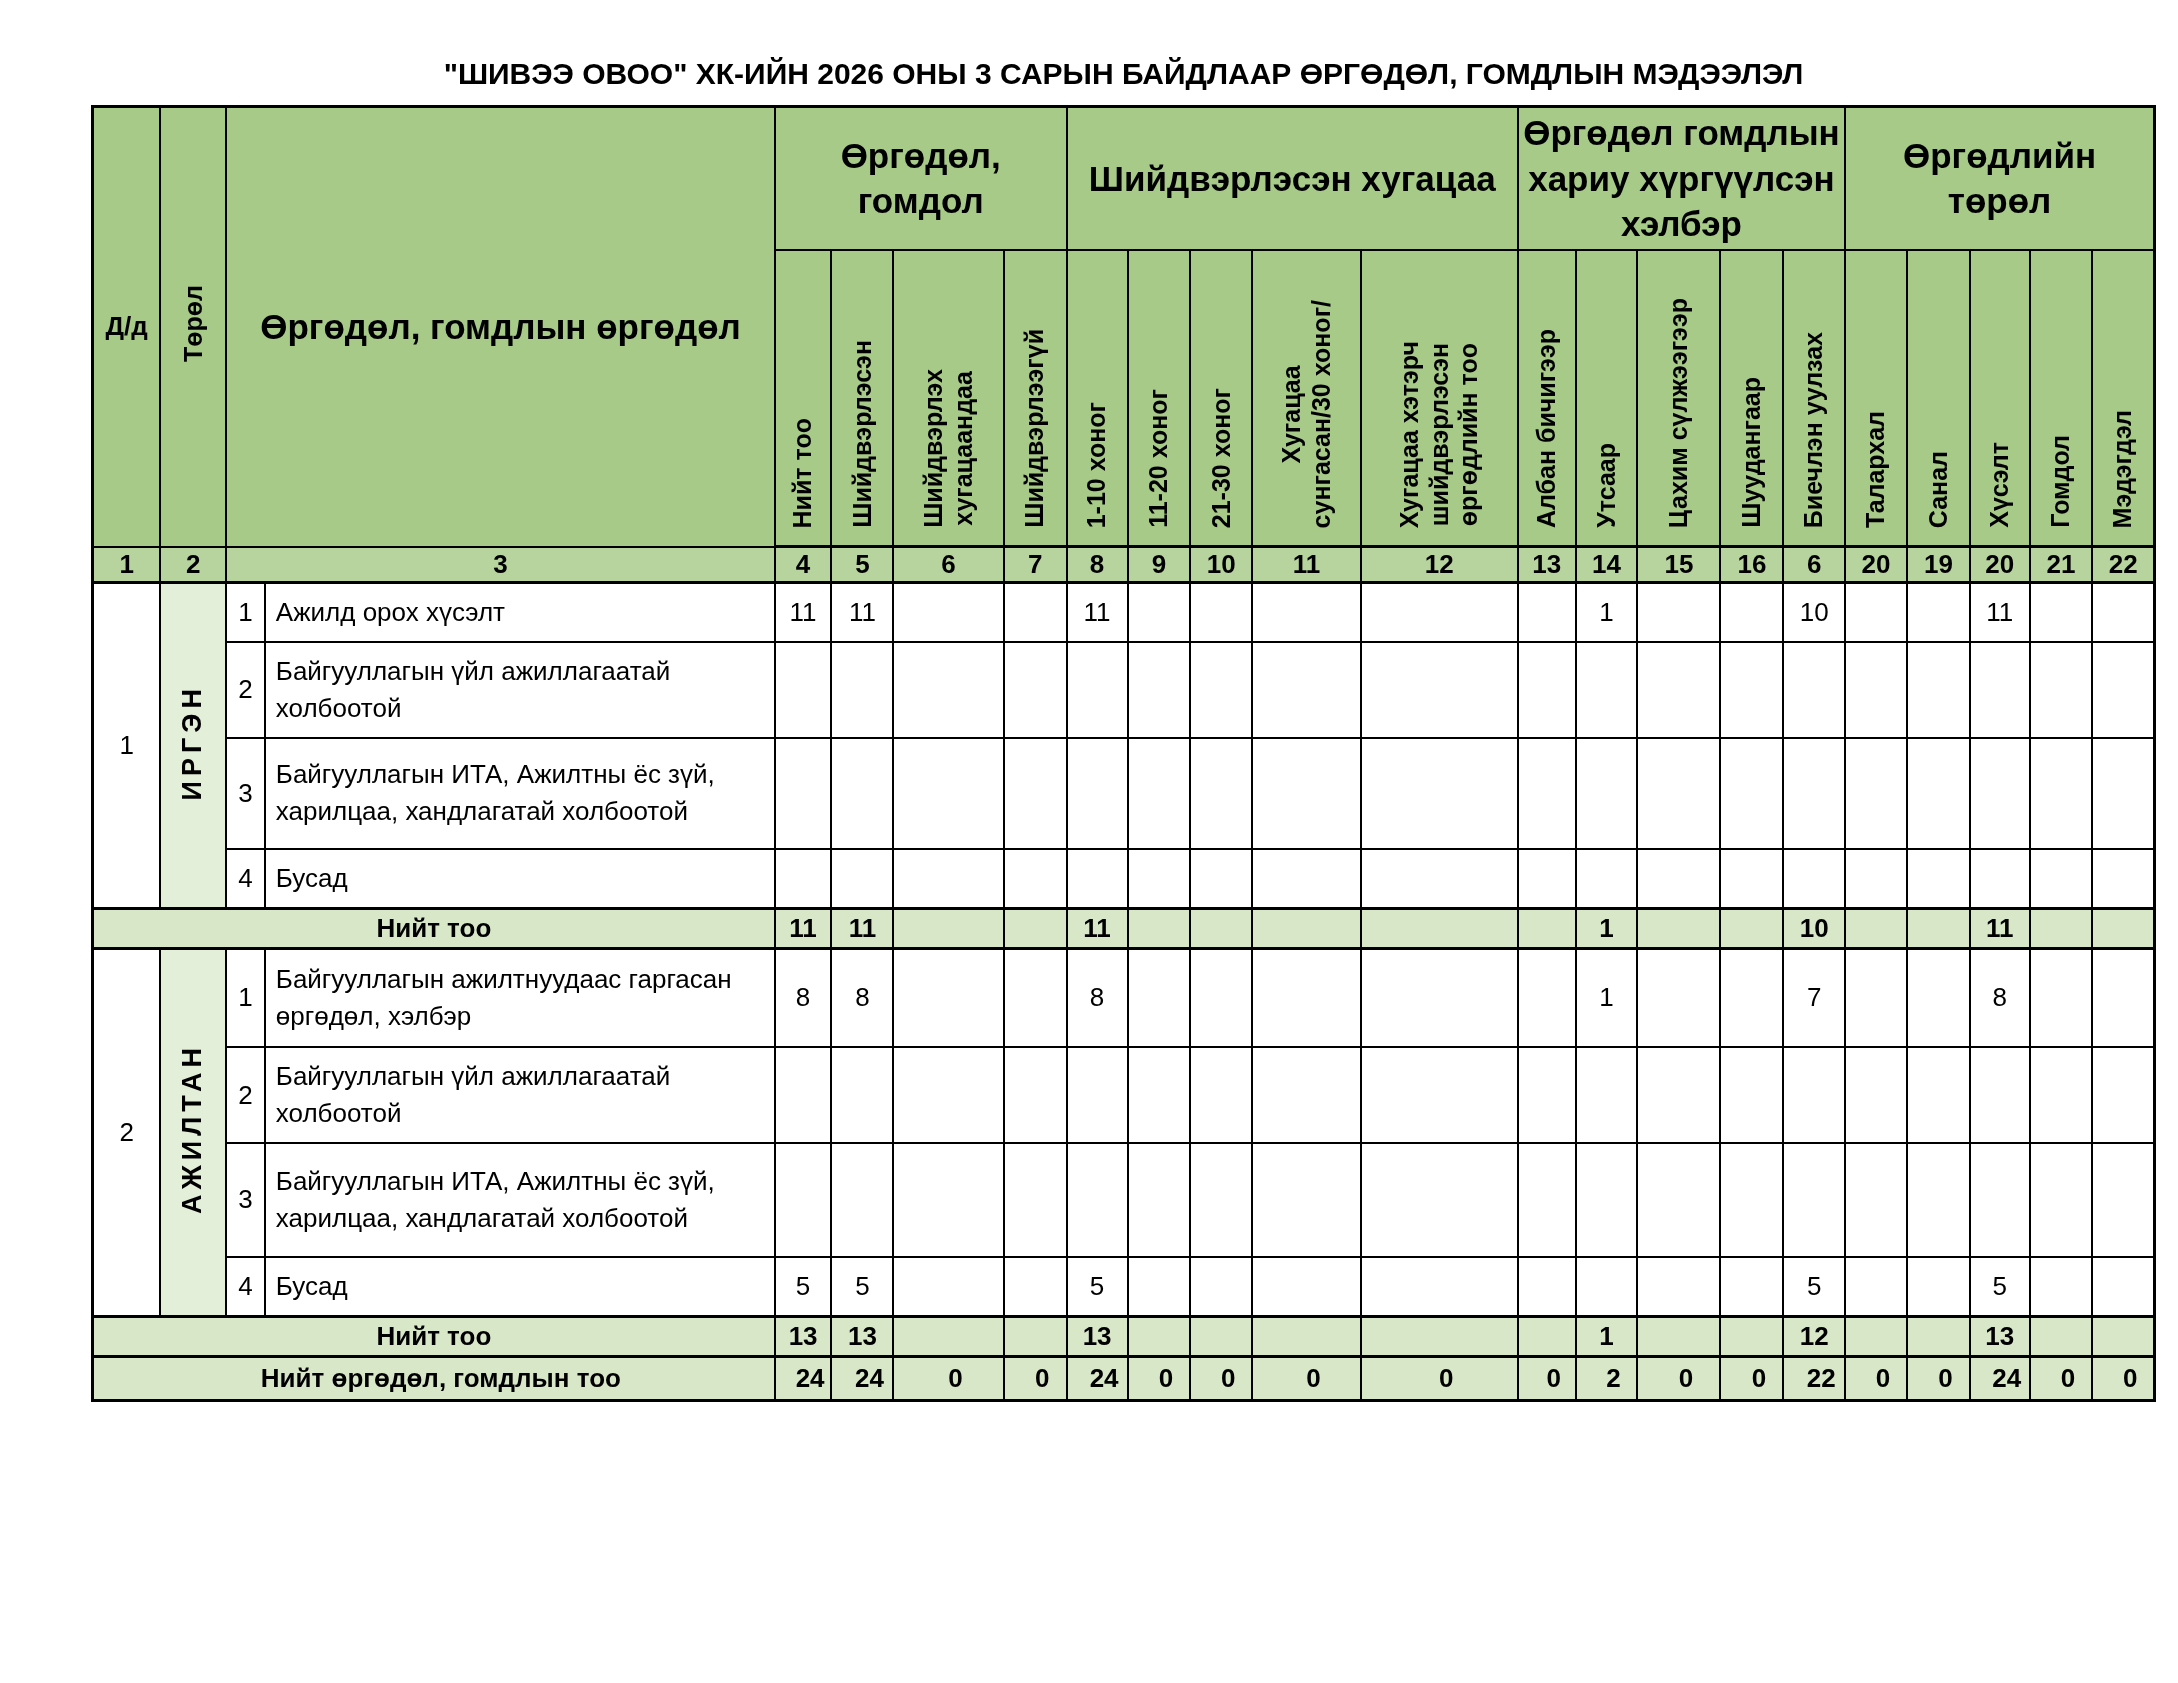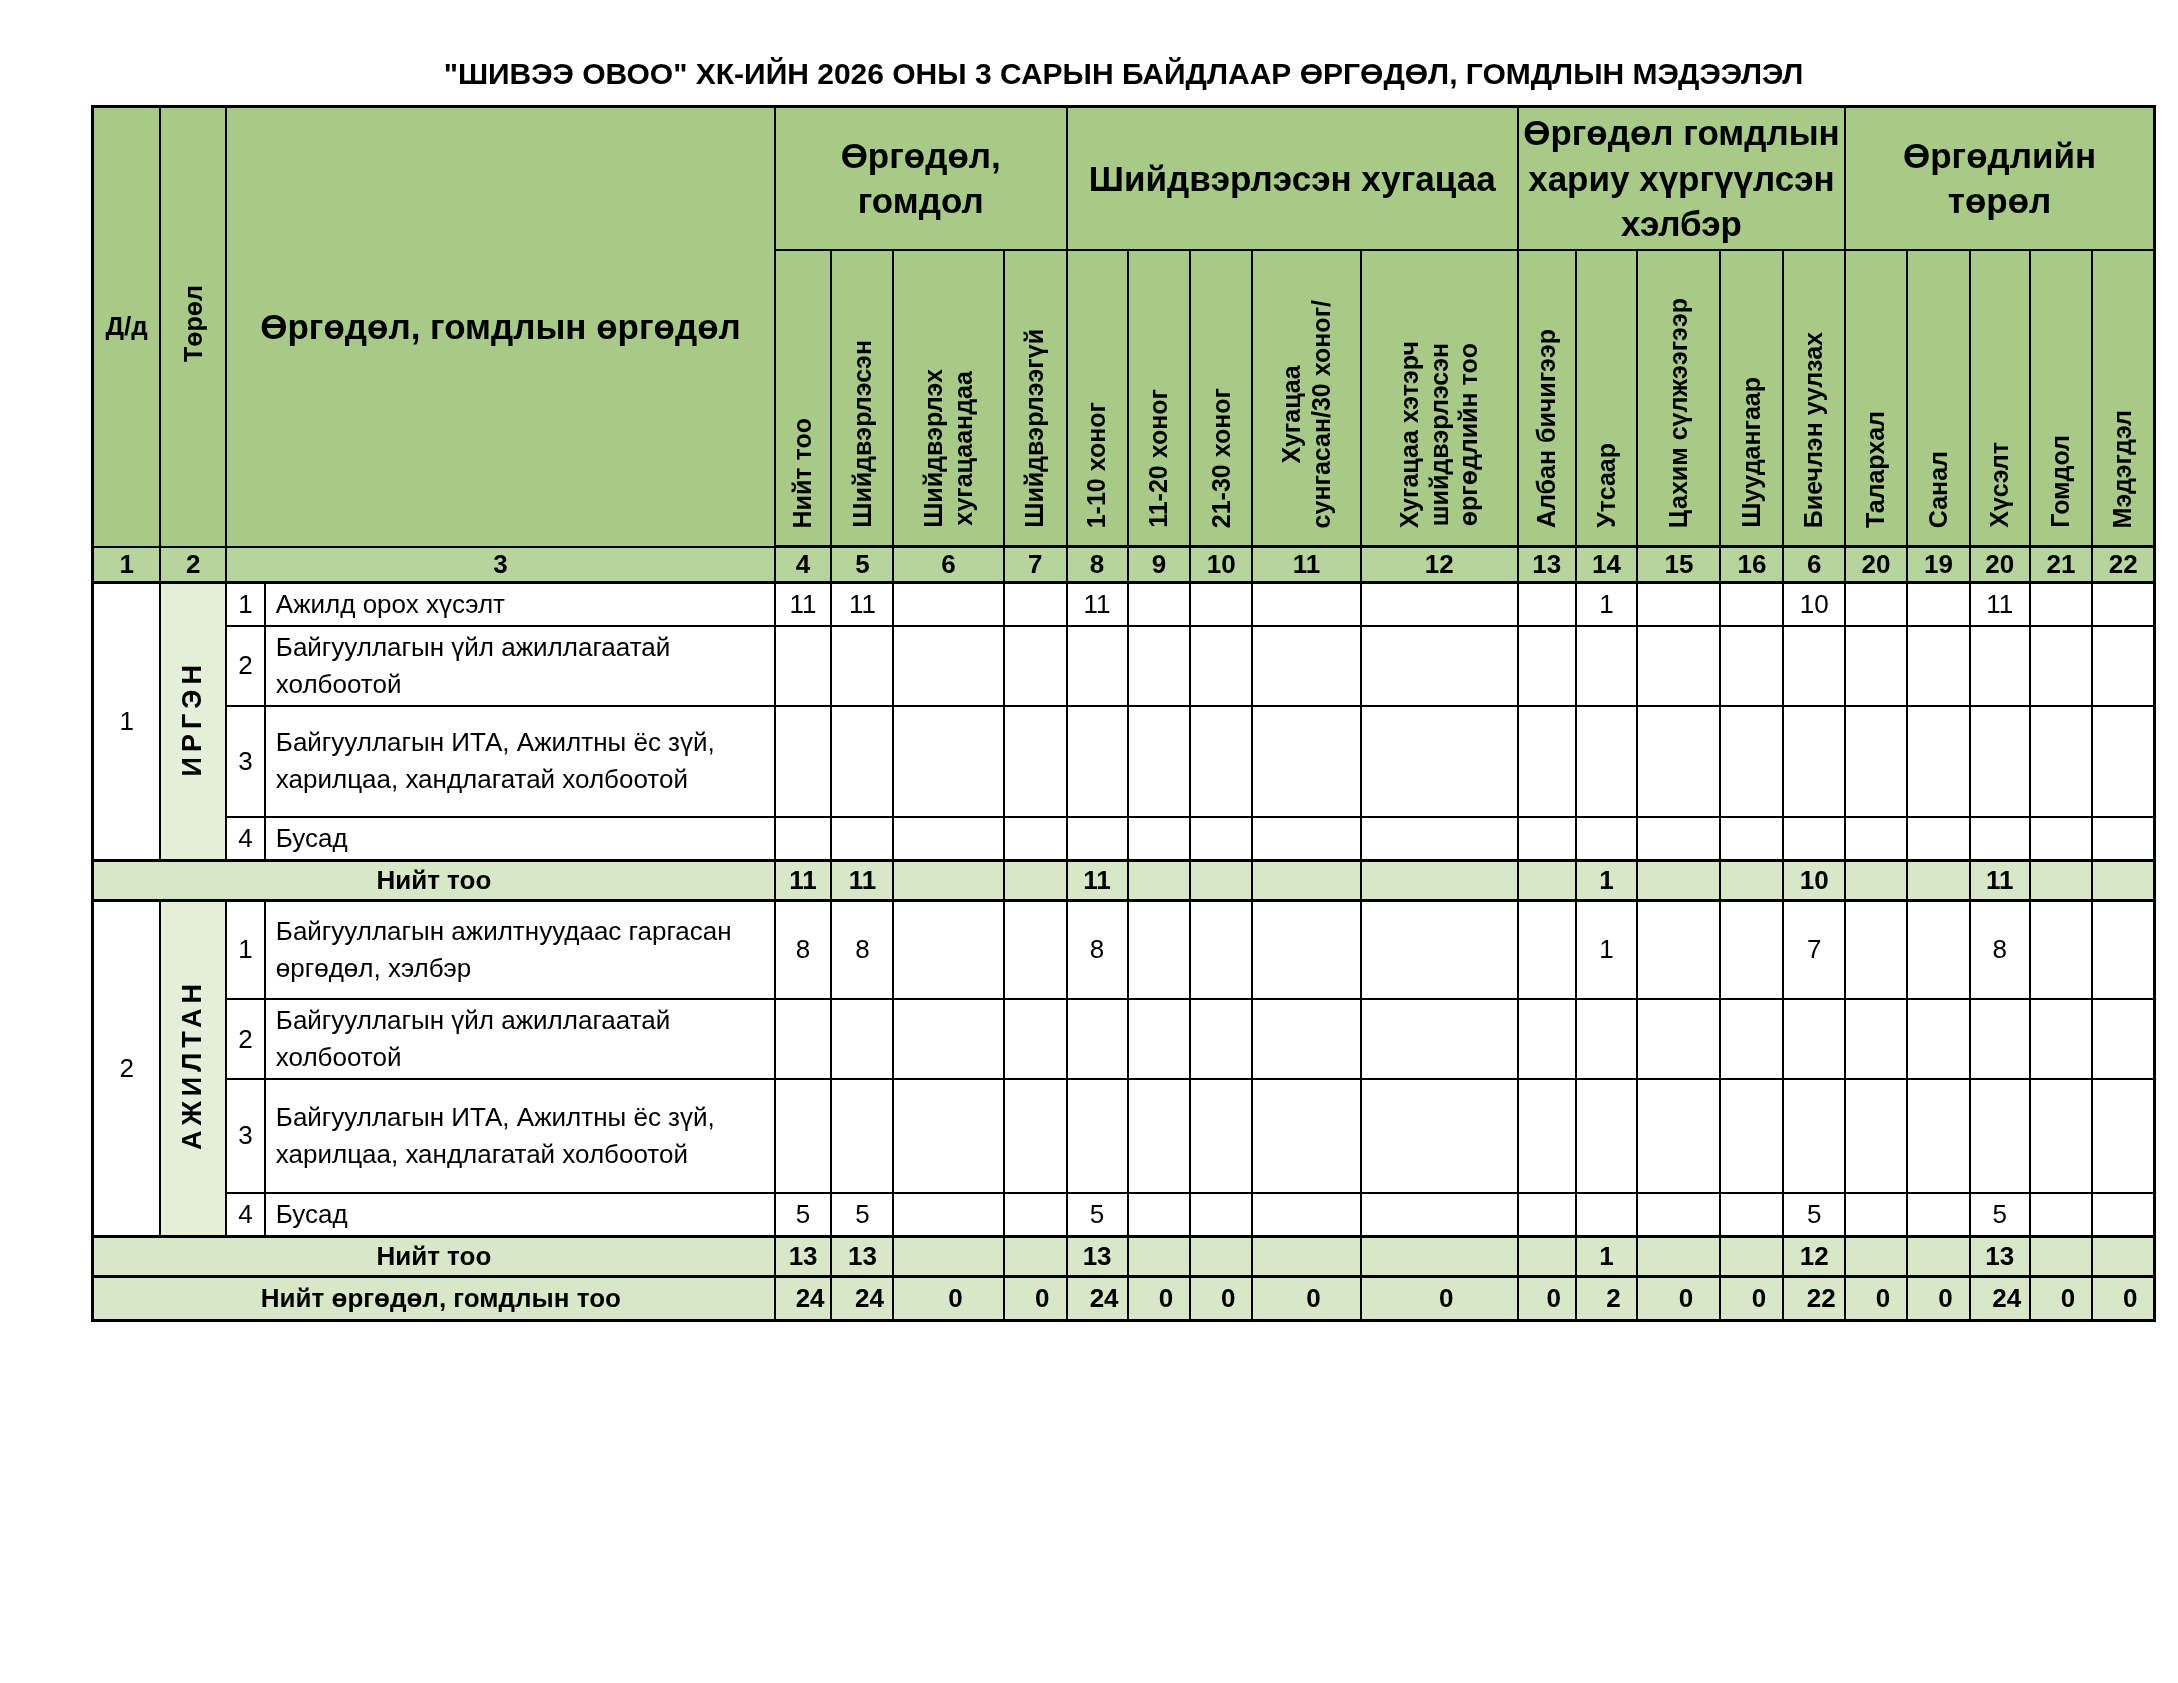--- a/index.html
+++ b/index.html
@@ -17,21 +17,21 @@
          white-space:pre-line;line-height:1.18;font-size:25px;}
   .r-group{height:123px;}
   .r-vlabels{height:297px;}
   .r-vlabels th{border-bottom:3px solid #000;}
   .r-nums{height:36px;}
   .r-nums td{background:#B8D49E;font-weight:bold;font-size:26px;text-align:center;
              vertical-align:middle;border-bottom:3px solid #000;}
   td{font-size:26px;vertical-align:middle;background:#fff;}
   td.v{text-align:center;}
   td.sn{text-align:center;}
-  td.lbl{text-align:left;padding:2px 10px;line-height:1.42;}
+  td.lbl{text-align:left;padding:10px 10px;line-height:1.42;}
   td.dd{text-align:center;}
   td.type{background:#E3EFD9;text-align:center;vertical-align:middle;}
   td.type .vtext{font-weight:bold;letter-spacing:5px;font-size:27px;}
   tr.total td{background:#D9E7C9;font-weight:bold;
               border-top:3px solid #000;border-bottom:3px solid #000;}
   tr.total td.tlabel{text-align:center;}
   tr.grand td{background:#D9E7C9;font-weight:bold;text-align:center;
               border-top:3px solid #000;border-bottom:3px solid #000;padding-left:14px;}
   .h36{height:36px}.h76{height:75px}.h112{height:111px}.h38{height:38px}
   .h40{height:40px}.h100{height:99px}.h78{height:77px}.h115{height:114px}.h44{height:44px}

